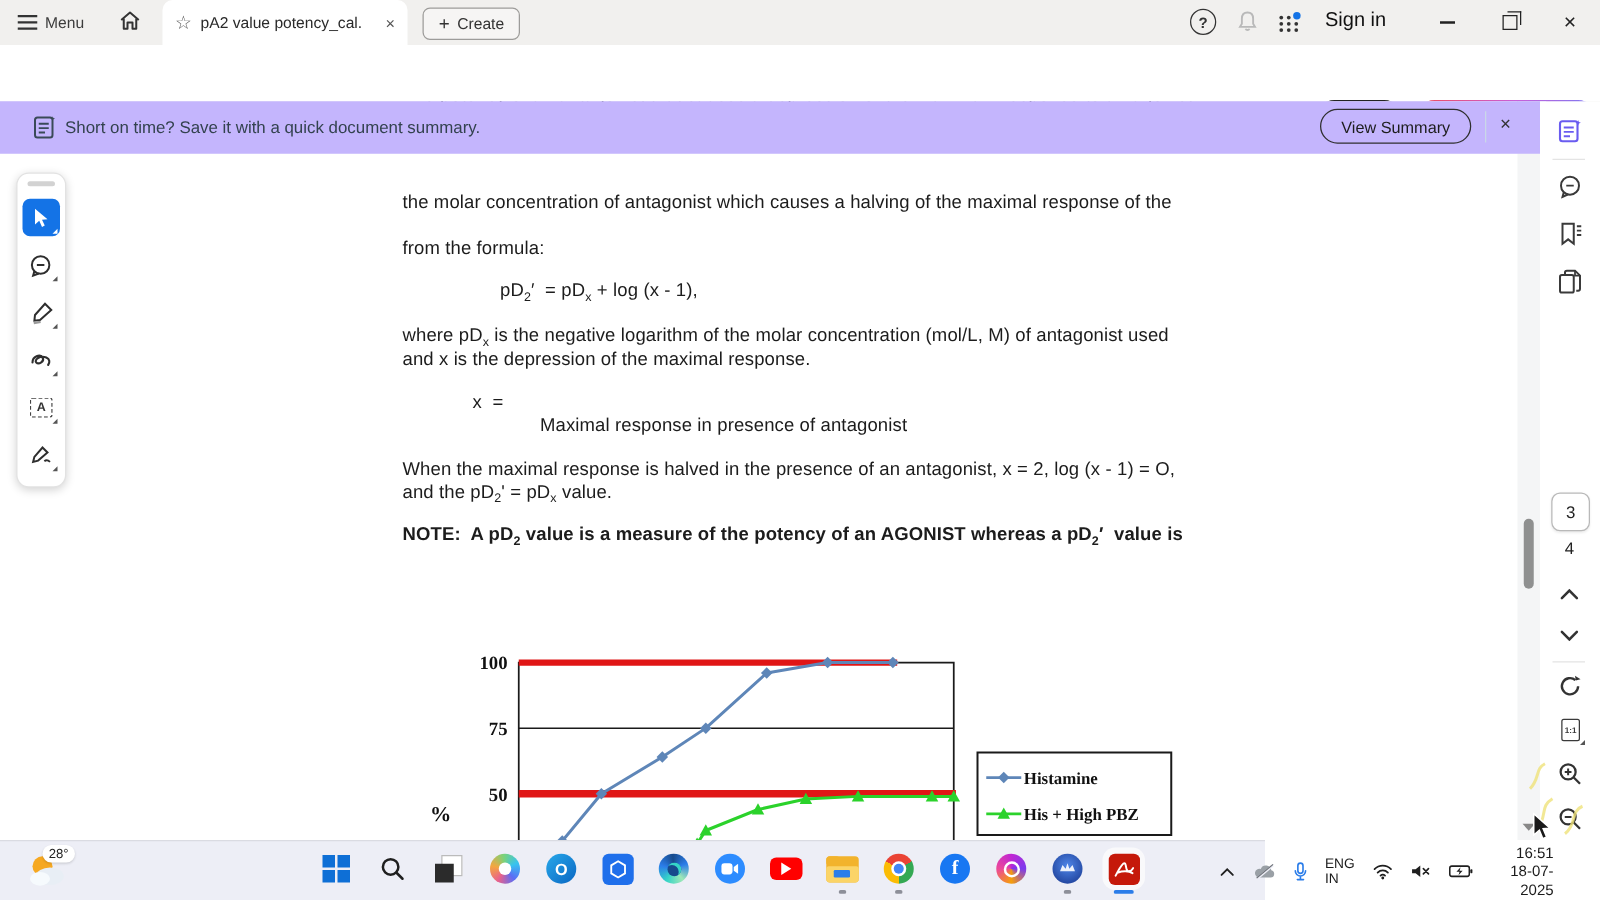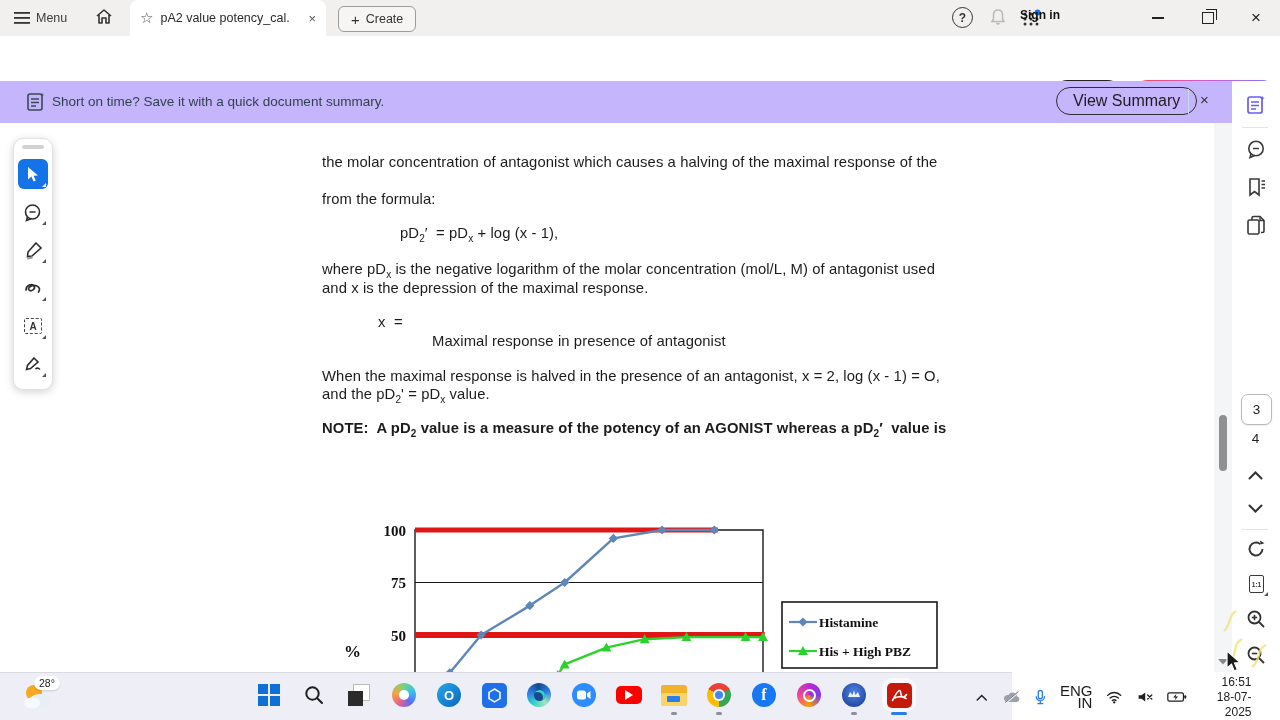--- a/index.html
+++ b/index.html
@@ -17,21 +17,21 @@
            display:flex;align-items:center;gap:7px;padding:0 10px;box-sizing:border-box}
   #doc-tab .star{font-size:15px;color:#555}
   #doc-tab .title{font-size:12.5px;color:#2a2a2a;white-space:nowrap;overflow:hidden;max-width:130px}
   #doc-tab .x{font-size:13px;color:#555;margin-left:auto}
   #create-btn{left:338px;top:6px;height:24px;padding:0 12px;border:1px solid #9d9c9a;border-radius:6px;
               background:#f6f5f4;display:flex;align-items:center;gap:6px;font-size:12.5px;color:#333}
   #help-btn{left:952px;top:7px;width:21px;height:21px;border:1.6px solid #333;border-radius:50%;
             display:flex;align-items:center;justify-content:center;font-size:12px;font-weight:bold;color:#333;box-sizing:border-box}
   #bell-btn{left:989px;top:8px}
   #appgrid-btn{left:1021px;top:8px}
-  #signin-btn{left:1020px;top:8px;font-size:12px;font-weight:bold;color:#111}
+  #signin-btn{left:1060px;top:8px;font-size:16px;font-weight:normal;color:#111}
   .winctl{top:0;width:44px;height:36px;display:flex;align-items:center;justify-content:center;color:#222}
   #min-btn{left:1136px}#restore-btn{left:1186px}#close-btn{left:1234px;font-size:17px}
   #min-btn .bar{width:12px;height:1.6px;background:#222}
   #restore-btn .sq{width:10px;height:10px;border:1.4px solid #222;position:relative;background:#f1f0ee}
   #restore-btn .sq:before{content:"";position:absolute;left:2.5px;top:-4.5px;width:10px;height:10px;border:1.4px solid #222;border-left:none;border-bottom:none}
 
   
   #toolbar{left:0;top:36px;width:1280px;height:45px;background:#fff;border-bottom:1px solid #e7e6e4}
   .tool-tab{top:48px;font-size:13px;color:#2e2e2e}
   #find-group{left:768px;top:49px;display:flex;align-items:center;gap:9px;font-size:13px;color:#2e2e2e}
@@ -40,21 +40,21 @@
   #share-btn{left:1053px;top:44px;height:29px;padding:0 17px;border-radius:15px;background:#232323;
              color:#fff;font-size:13px;display:flex;align-items:center}
   #ai-btn{left:1133px;top:44px;height:29px;padding:0 13px;border-radius:15px;color:#fff;font-size:13px;
           display:flex;align-items:center;gap:7px;
           background:linear-gradient(90deg,#f04a56 0%,#c95fd8 55%,#7a7bf2 100%)}
 
   
   #banner{left:0;top:81px;width:1237px;height:42px;background:#c4b5fd;z-index:6;display:block}
   #banner .msg{left:52px;top:13px;font-size:13.5px;color:#33424f}
   #view-summary-btn{left:1056px;top:6px;height:28px;padding:0 16px;border:1.5px solid #2f2f2f;border-radius:15px;
-                    display:flex;align-items:center;font-size:16px;color:#1d1d1d;background:transparent;box-sizing:border-box}
+                    display:flex;align-items:center;font-size:13px;color:#1d1d1d;background:transparent;box-sizing:border-box}
   #banner .bdiv{left:1188px;top:8px;width:1px;height:25px;background:#c9d8e8}
   #banner-close{left:1200px;top:10px;font-size:15px;color:#333}
 
   
   #docarea{left:0;top:81px;width:1214px;height:591px;background:#fff;z-index:1;overflow:hidden}
   .dline{position:absolute;left:322px;font-size:14.8px;color:#1c1c1c;white-space:pre;letter-spacing:.1px}
   .dline sub{font-size:10px}
   .frac-num{border-bottom:1.4px solid #111;padding-bottom:1.5px}
   #chart-wrap{position:absolute;left:330px;top:424px;width:650px;height:167px}
   .ctick{font:bold 15px "Liberation Serif",serif;fill:#111}
@@ -95,21 +95,21 @@
   #temp-badge{position:absolute;left:14px;top:-3px;background:#fff;border-radius:8px;padding:1px 5px;font-size:10.5px;color:#222;box-shadow:0 1px 2px rgba(0,0,0,.15)}
   #apps{left:256px;top:4px;display:flex;gap:19px;align-items:flex-start}
   .app{width:26px;height:26px;margin-top:5px;position:relative;display:flex;align-items:center;justify-content:center}
   .app .rdot{position:absolute;left:50%;transform:translateX(-50%);bottom:-7px;width:6px;height:3px;border-radius:2px;background:#8d8f99}
   .app.active-app{background:#f9f9fb;border-radius:6px;box-shadow:0 0 0 4px #f9f9fb}
   .app.active-app .rdot{width:16px;background:#2b7de9}
   .win-grid{display:grid;grid-template-columns:10px 10px;grid-template-rows:10px 10px;gap:2px}
   .win-grid div{background:#0e6fd6}
   .circle{border-radius:50%;width:24px;height:24px;display:flex;align-items:center;justify-content:center}
   #tray{left:976px;top:4px;display:flex;align-items:center;gap:14px;height:40px}
-  #lang{font-size:15px;line-height:12px;text-align:right;color:#1b1b1b}
+  #lang{font-size:11px;line-height:12px;text-align:left;color:#1b1b1b}
   #clock{text-align:right;font-size:12px;color:#1b1b1b;line-height:15px}
 
   #cursor{left:1224px;top:650px;z-index:40}
 </style>
 </head>
 <body>
 
 <div id="titlebar" class="abs">
   <div id="menu-btn" class="abs tb-item">
     <svg width="16" height="14" viewBox="0 0 16 14">

